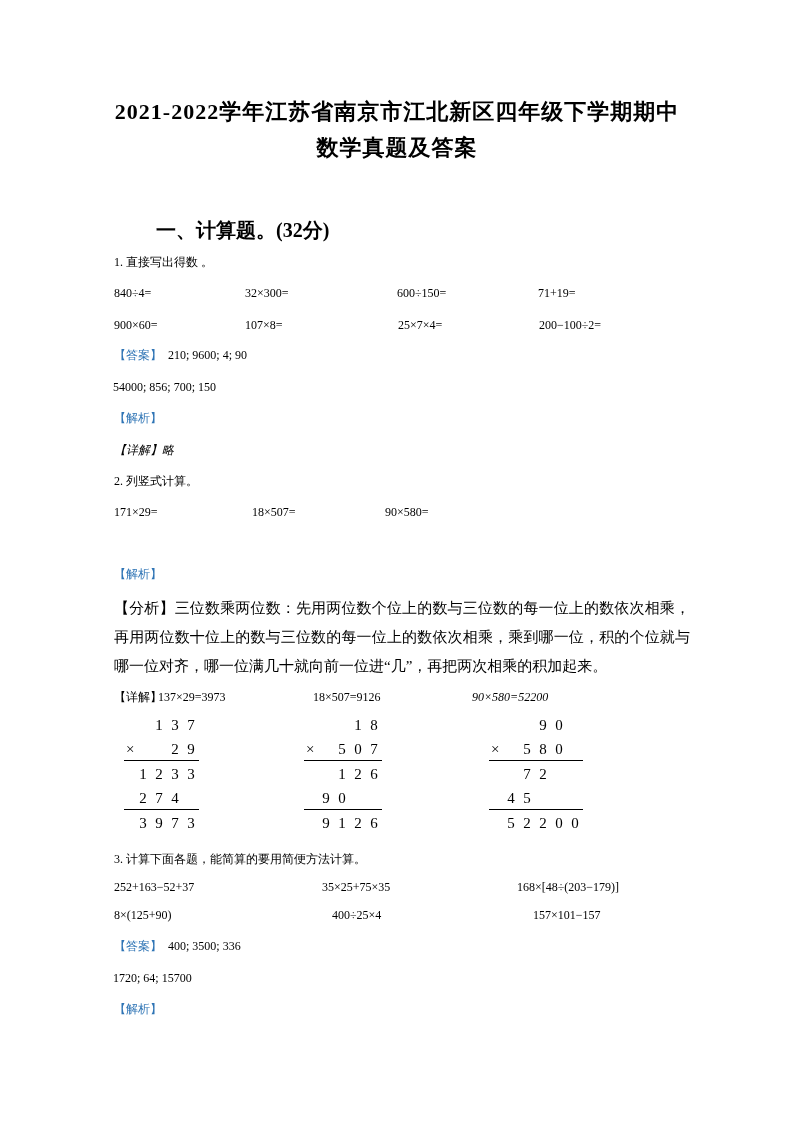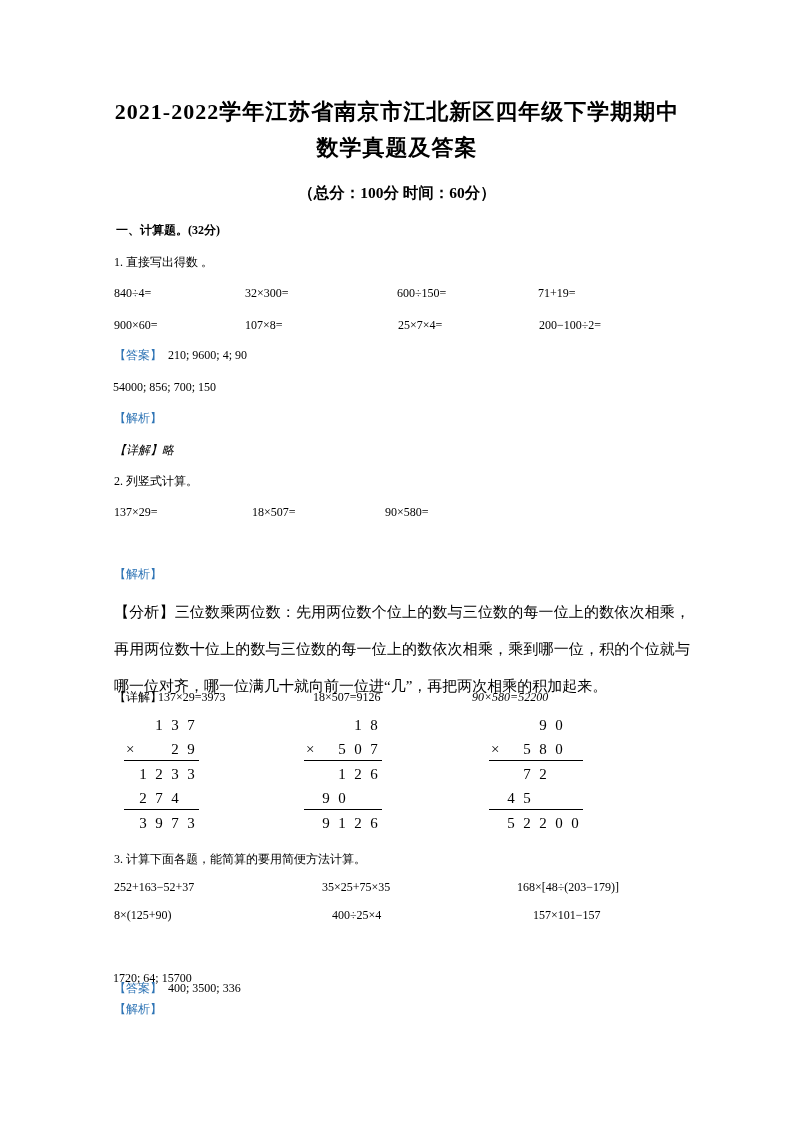--- a/index.html
+++ b/index.html
@@ -15,25 +15,25 @@
   .doc-title{
     position:absolute;top:94px;left:107px;width:580px;
     text-align:center;font-size:22px;font-weight:bold;line-height:36px;
     letter-spacing:1px;
   }
   .doc-subtitle{
     position:absolute;top:183px;left:0;width:794px;
     text-align:center;font-size:15.5px;font-weight:bold;
   }
   .t{position:absolute;font-size:12px;line-height:20px;white-space:nowrap;}
-  .bold{font-weight:bold;font-size:12px;}
+  .bold{font-weight:bold;font-size:20px;margin-left:40px;}
   .marker-blue{color:#2E74B5;}
   .val{margin-left:6px;}
   .para{
-    position:absolute;font-size:15px;line-height:37px;
+    position:absolute;font-size:15px;line-height:29px;
     white-space:normal;text-align:justify;
   }
   
   .mult-area{position:absolute;top:712px;left:0;width:794px;height:135px;}
   .m-block{position:absolute;top:0;}
   .m-block.b0{left:124px;width:75px;}
   .m-block.b1{left:304px;width:78px;}
   .m-block.b2{left:489px;width:94px;}
   .m-row{
     position:relative;display:flex;justify-content:flex-end;align-items:center;
@@ -43,21 +43,20 @@
   .m-cell{display:inline-block;width:16px;text-align:center;}
   .m-shift{display:inline-block;height:1px;}
   .m-sign{position:absolute;left:2px;top:50%;transform:translateY(-50%);}
 </style>
 </head>
 <body>
 
 <div class="page">
 
   <div class="doc-title">2021-2022学年江苏省南京市江北新区四年级下学期期中数学真题及答案</div>
-  <div class="doc-subtitle">（总分：100分  时间：60分）</div>
 
   <div class="t bold" style="top:220px;left:116px;">一、计算题。(32分)</div>
 
   <div class="t" style="top:252px;left:114px;">1. 直接写出得数 。</div>
 
   <span class="t" style="top:283px;left:114px;">840÷4=</span>
   <span class="t" style="top:283px;left:245px;">32×300=</span>
   <span class="t" style="top:283px;left:397px;">600÷150=</span>
   <span class="t" style="top:283px;left:538px;">71+19=</span>
 
@@ -72,21 +71,21 @@
   <div class="t" style="top:377px;left:113px;">54000; 856; 700; 150</div>
 
   <div class="t marker-blue" style="top:408px;left:114px;">【解析】</div>
 
   <div class="t" style="top:440px;left:114px;font-style:italic;">
     <span>【详解】</span><span>略</span>
   </div>
 
   <div class="t" style="top:471px;left:114px;">2. 列竖式计算。</div>
 
-  <span class="t" style="top:502px;left:114px;">137×29=</span>
+  <span class="t" style="top:502px;left:114px;">171×29=</span>
   <span class="t" style="top:502px;left:252px;">18×507=</span>
   <span class="t" style="top:502px;left:385px;">90×580=</span>
 
 
   <div class="t marker-blue" style="top:564px;left:114px;">【解析】</div>
 
   <div class="para" style="top:594px;left:114px;width:576px;">
     <span>【分析】</span><span>三位数乘两位数：先用两位数个位上的数与三位数的每一位上的数依次相乘，再用两位数十位上的数与三位数的每一位上的数依次相乘，乘到哪一位，积的个位就与哪一位对齐，哪一位满几十就向前一位进“几”，再把两次相乘的积加起来。</span>
   </div>
 
@@ -190,20 +189,20 @@
   <div class="t" style="top:849px;left:114px;">3. 计算下面各题，能简算的要用简便方法计算。</div>
 
   <span class="t" style="top:877px;left:114px;">252+163−52+37</span>
   <span class="t" style="top:877px;left:322px;">35×25+75×35</span>
   <span class="t" style="top:877px;left:517px;">168×[48÷(203−179)]</span>
 
   <span class="t" style="top:905px;left:114px;">8×(125+90)</span>
   <span class="t" style="top:905px;left:332px;">400÷25×4</span>
   <span class="t" style="top:905px;left:533px;">157×101−157</span>
 
-  <div class="t" style="top:936px;left:114px;margin-top:42px;">
+  <div class="t" style="top:936px;left:114px;">
     <span class="marker-blue">【答案】</span><span class="val">400; 3500; 336</span>
   </div>
   <div class="t" style="top:968px;left:113px;">1720; 64; 15700</div>
 
   <div class="t marker-blue" style="top:999px;left:114px;">【解析】</div>
 
 </div>
 
 </body></html>

